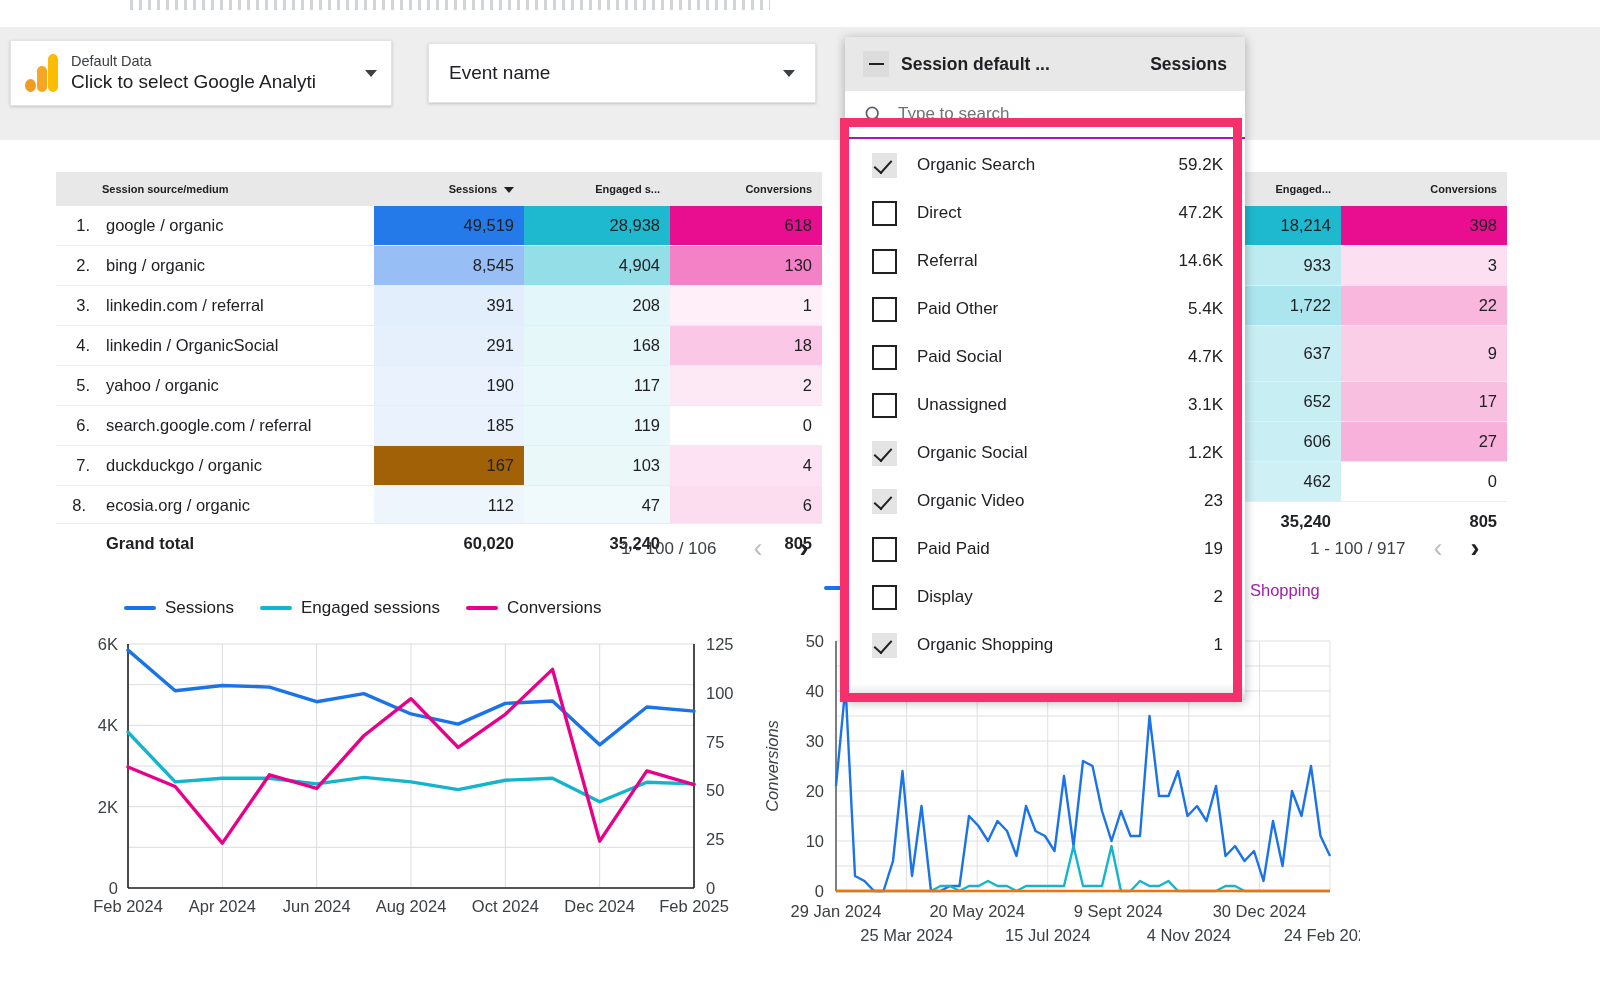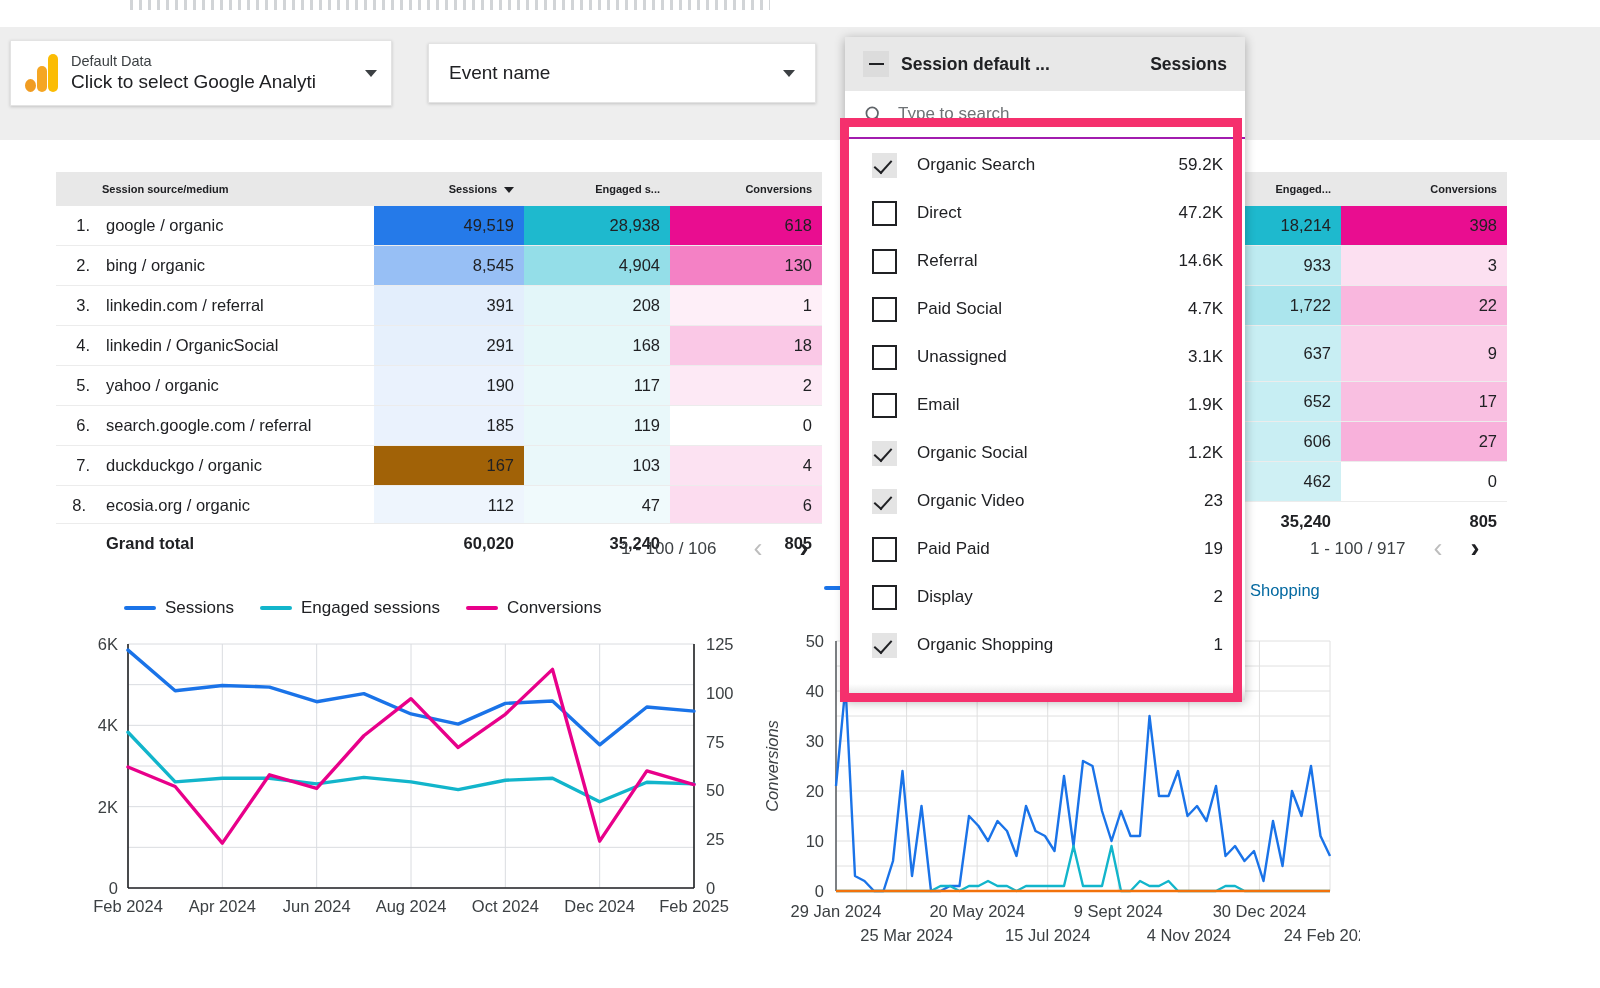--- a/index.html
+++ b/index.html
@@ -387,21 +387,21 @@
         <text x="76" y="316" text-anchor="middle" class="axis-lab">29 Jan 2024</text>
         <text x="146.57142857142856" y="340" text-anchor="middle" class="axis-lab">25 Mar 2024</text>
         <text x="217.14285714285714" y="316" text-anchor="middle" class="axis-lab">20 May 2024</text>
         <text x="287.7142857142857" y="340" text-anchor="middle" class="axis-lab">15 Jul 2024</text>
         <text x="358.2857142857143" y="316" text-anchor="middle" class="axis-lab">9 Sept 2024</text>
         <text x="428.85714285714283" y="340" text-anchor="middle" class="axis-lab">4 Nov 2024</text>
         <text x="499.42857142857144" y="316" text-anchor="middle" class="axis-lab">30 Dec 2024</text>
         <text x="570" y="340" text-anchor="middle" class="axis-lab">24 Feb 2025</text>
       </svg>
   </div>
-  <div style="position:absolute; left:1250px; top:581px; font-size:16.5px; color:#0369a1; white-space:nowrap;">Shopping</div>
+  <div style="position:absolute; left:1250px; top:581px; font-size:16.5px; color:#a21caf; white-space:nowrap;">Shopping</div>
 
   <div class="dd">
     <div class="dd-head">
       <div class="dd-minus">
           <span></span>
         </div>
       <div class="dd-title">Session default ...</div>
       <div class="dd-metric">Sessions</div>
     </div>
     <div class="dd-search">
@@ -422,32 +422,32 @@
           <span class="dd-lbl">Direct</span>
           <span class="dd-val">47.2K</span>
         </div>
         <div class="dd-row">
           <span class="cb"></span>
           <span class="dd-lbl">Referral</span>
           <span class="dd-val">14.6K</span>
         </div>
         <div class="dd-row">
           <span class="cb"></span>
+          <span class="dd-lbl">Paid Other</span>
+          <span class="dd-val">5.4K</span>
+        </div>
+        <div class="dd-row">
+          <span class="cb"></span>
           <span class="dd-lbl">Paid Social</span>
           <span class="dd-val">4.7K</span>
         </div>
         <div class="dd-row">
           <span class="cb"></span>
           <span class="dd-lbl">Unassigned</span>
           <span class="dd-val">3.1K</span>
-        </div>
-        <div class="dd-row">
-          <span class="cb"></span>
-          <span class="dd-lbl">Email</span>
-          <span class="dd-val">1.9K</span>
         </div>
         <div class="dd-row">
           <span class="cb checked"></span>
           <span class="dd-lbl">Organic Social</span>
           <span class="dd-val">1.2K</span>
         </div>
         <div class="dd-row">
           <span class="cb checked"></span>
           <span class="dd-lbl">Organic Video</span>
           <span class="dd-val">23</span>

